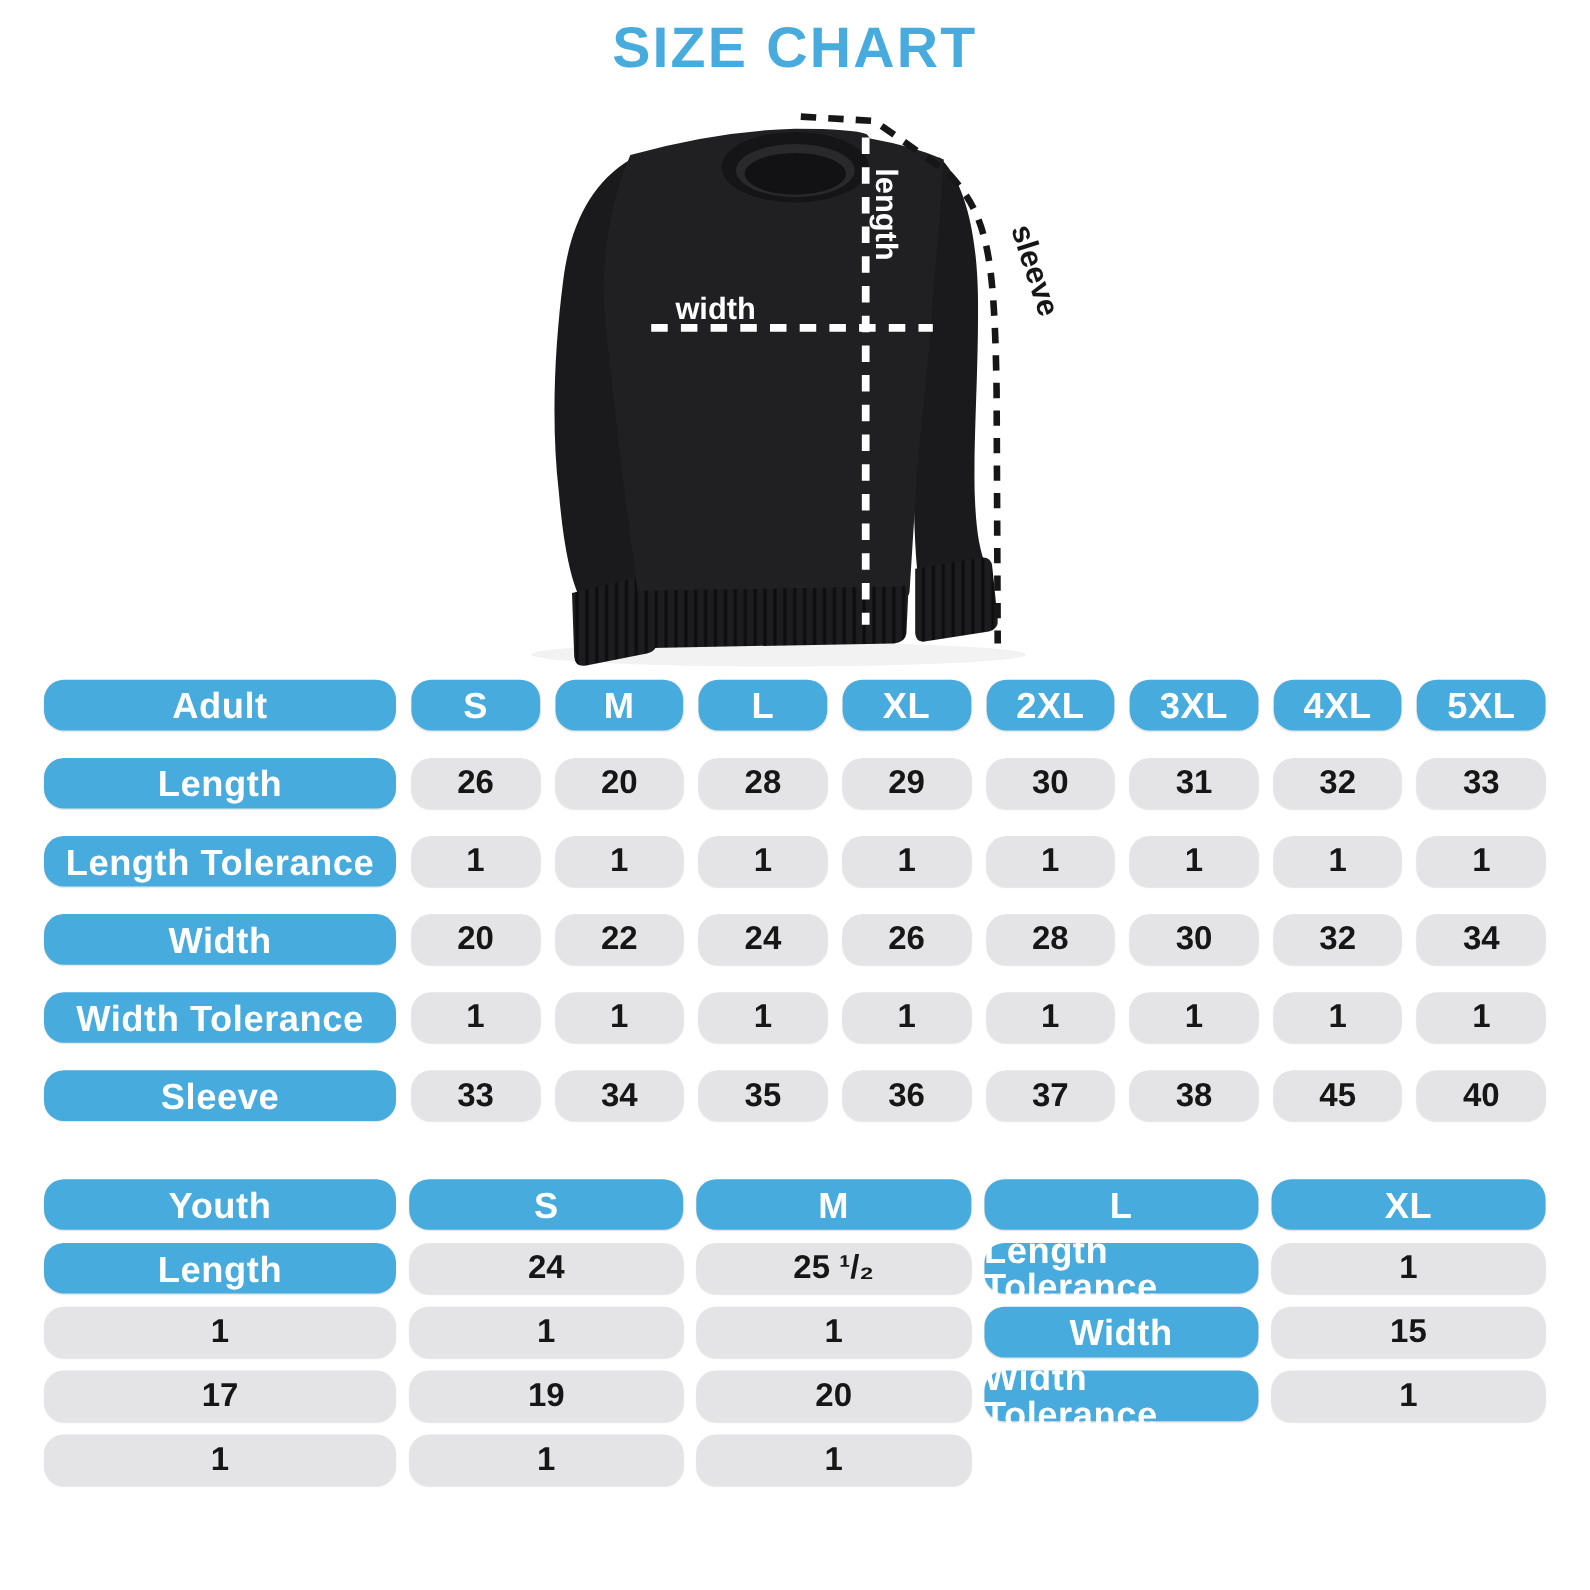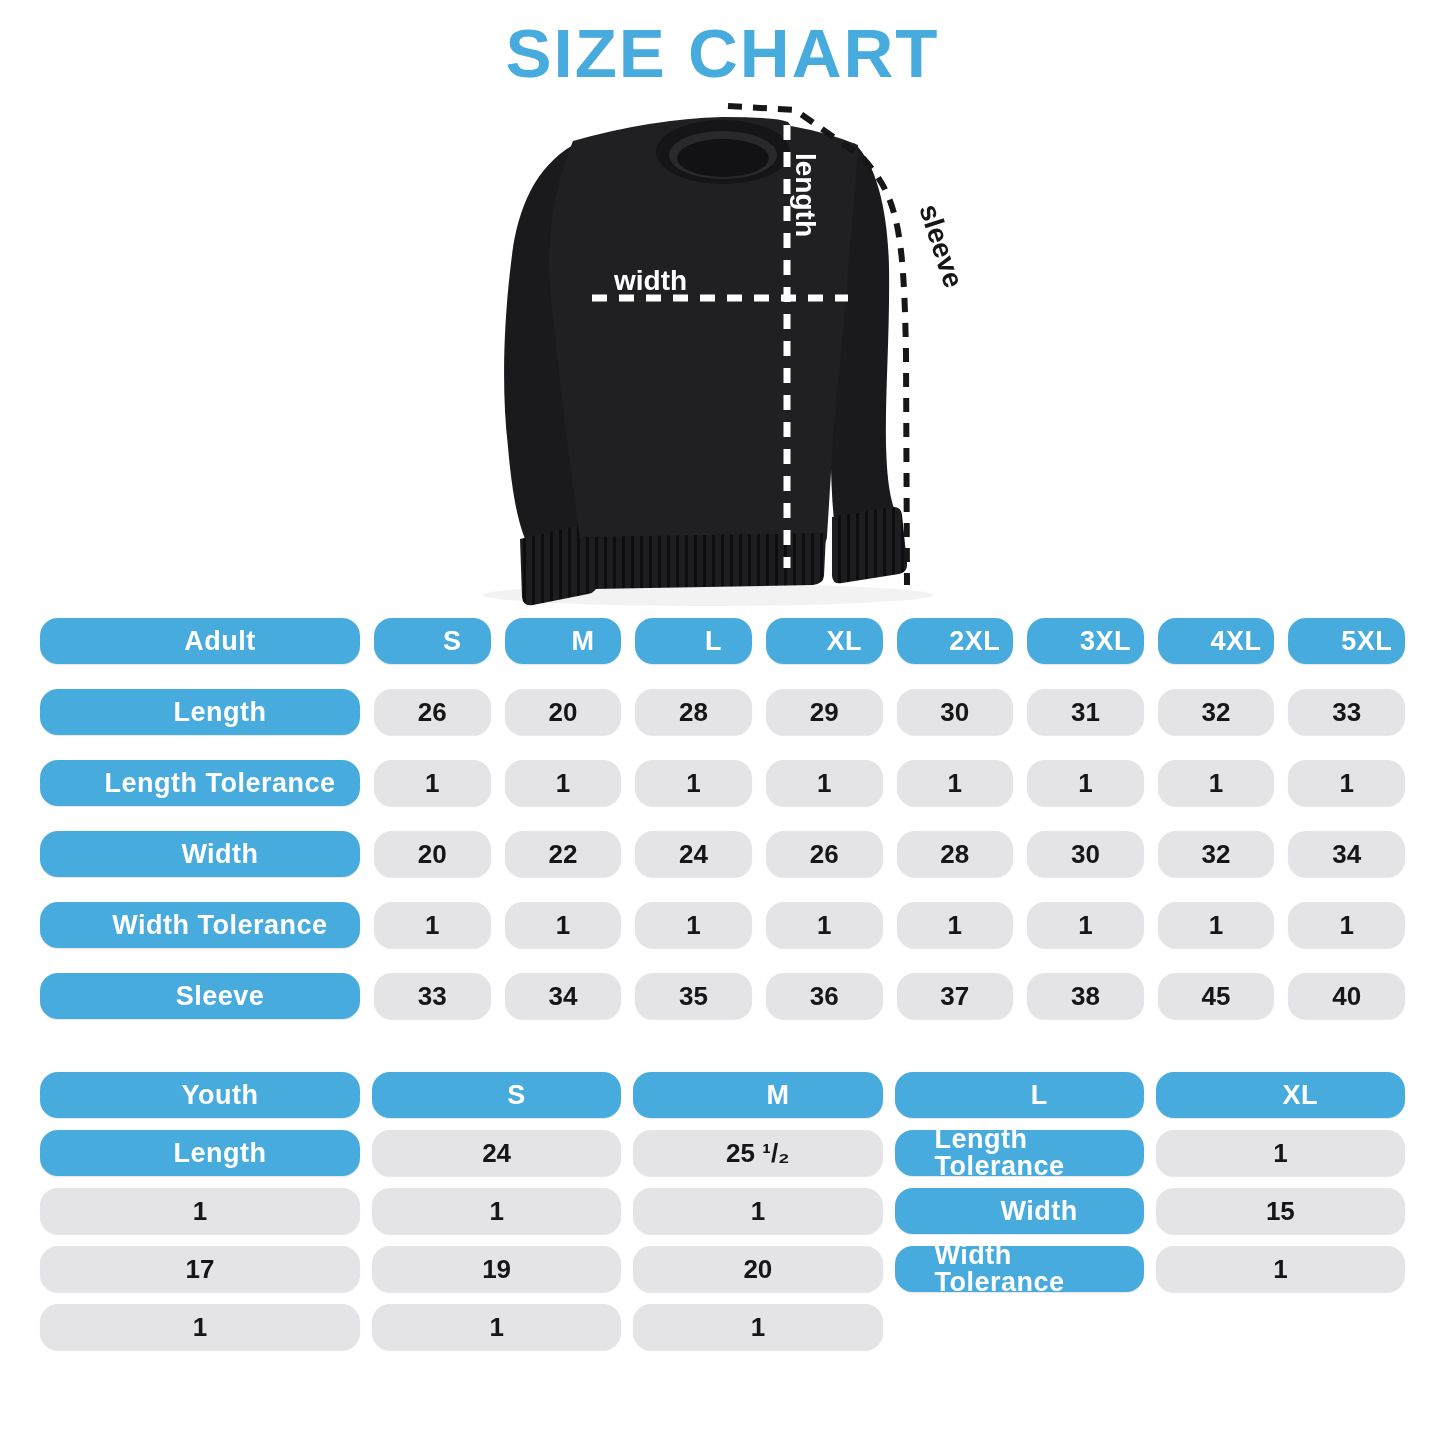--- a/index.html
+++ b/index.html
@@ -5,40 +5,40 @@
   html,body{margin:0;padding:0;}
   body{
     width:1445px;height:1445px;background:#ffffff;
     font-family:"Liberation Sans","DejaVu Sans",sans-serif;
     --accent:#47ABDE;--cellbg:#E4E4E6;--valtext:#161616;
   }
   .canvas{position:relative;width:1445px;height:1445px;background:#fff;overflow:hidden;}
 
   .title{
     position:absolute;top:14px;left:0;width:100%;margin:0;
-    text-align:center;font-size:69px;font-weight:bold;letter-spacing:2px;
+    text-align:center;font-size:52px;font-weight:bold;letter-spacing:2px;
     color:var(--accent);
   }
 
   .diagram{position:absolute;left:430px;top:95px;width:560px;height:515px;}
 
   .size-table{
     position:absolute;left:40px;width:1365px;
     display:grid;grid-auto-rows:46px;row-gap:25px;align-items:stretch;
   }
   #adult-table{top:618px;column-gap:14px;}
   #youth-table{top:1072px;column-gap:22px;gap:12px;}
 
   .cell{
     display:flex;align-items:center;justify-content:center;
     border-radius:18px;font-weight:bold;line-height:1;
     box-shadow:0 1px 1px rgba(0,0,0,0.10);
   }
-  .cell.head{background:var(--accent);color:#ffffff;font-size:27px;letter-spacing:0.5px;padding-left:40px;}
-  .cell.val{background:var(--cellbg);color:var(--valtext);font-size:26px;}
+  .cell.head{background:var(--accent);color:#ffffff;font-size:33px;letter-spacing:0.5px;}
+  .cell.val{background:var(--cellbg);color:var(--valtext);font-size:30px;}
 
   svg text{font-family:"Liberation Sans","DejaVu Sans",sans-serif;font-weight:bold;}
 </style>
 </head>
 <body style="--accent: #47ABDE; --cellbg: #E4E4E6; --valtext: #161616;">
 
 <div class="canvas">
 
   <h1 class="title">SIZE CHART</h1>
 

